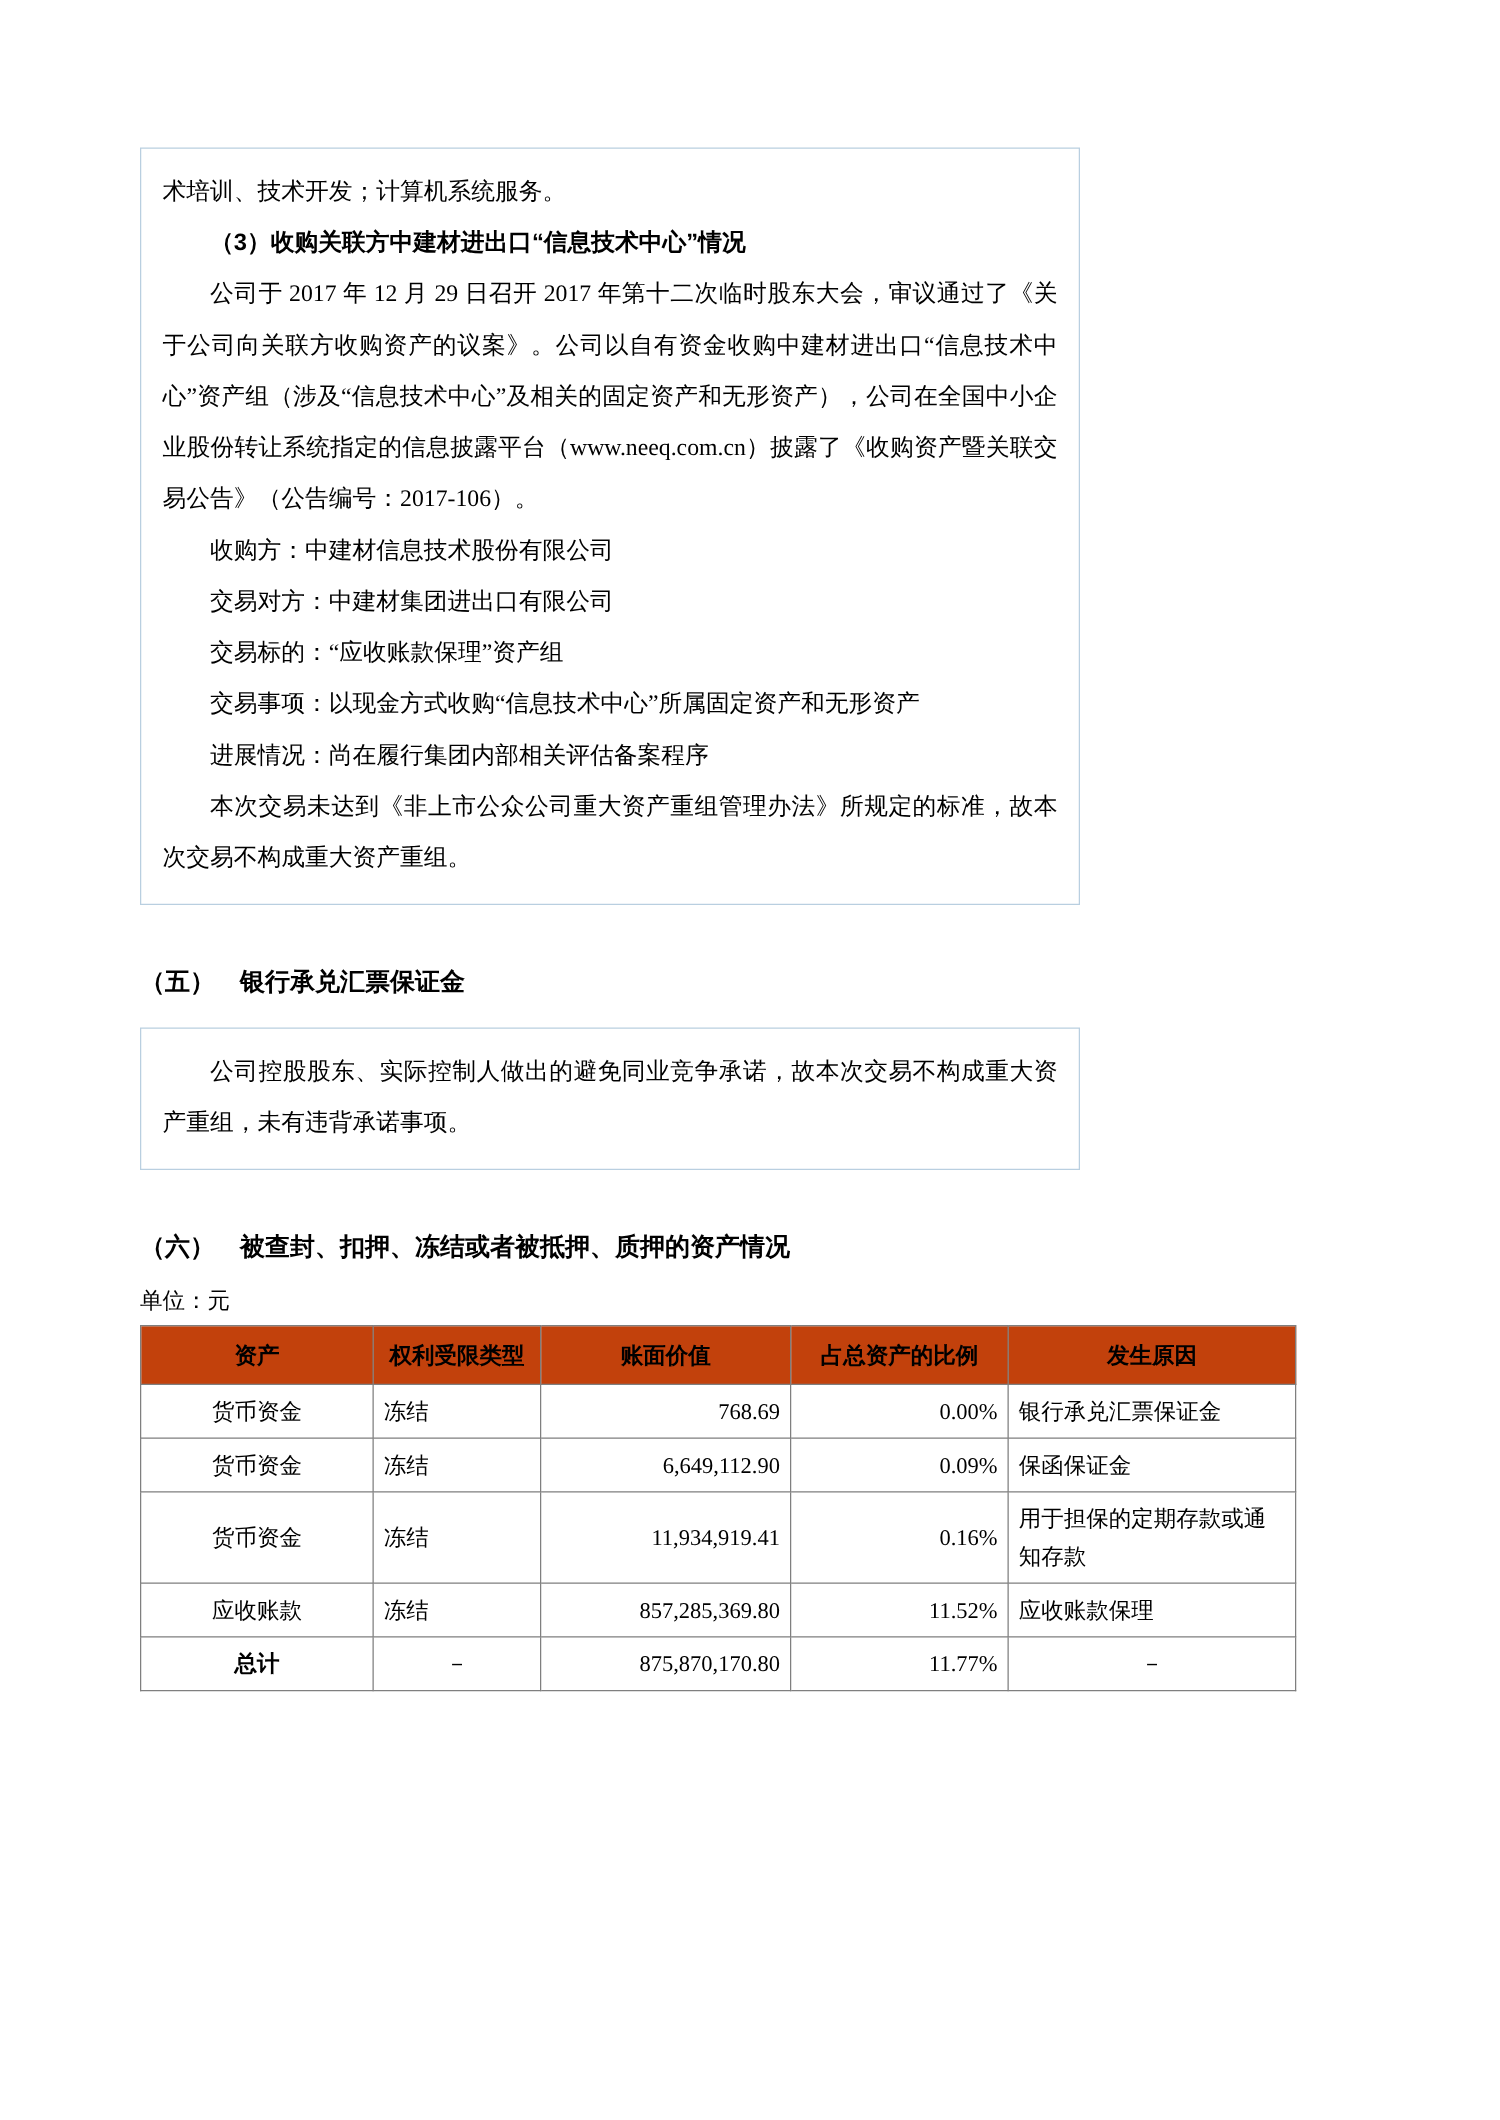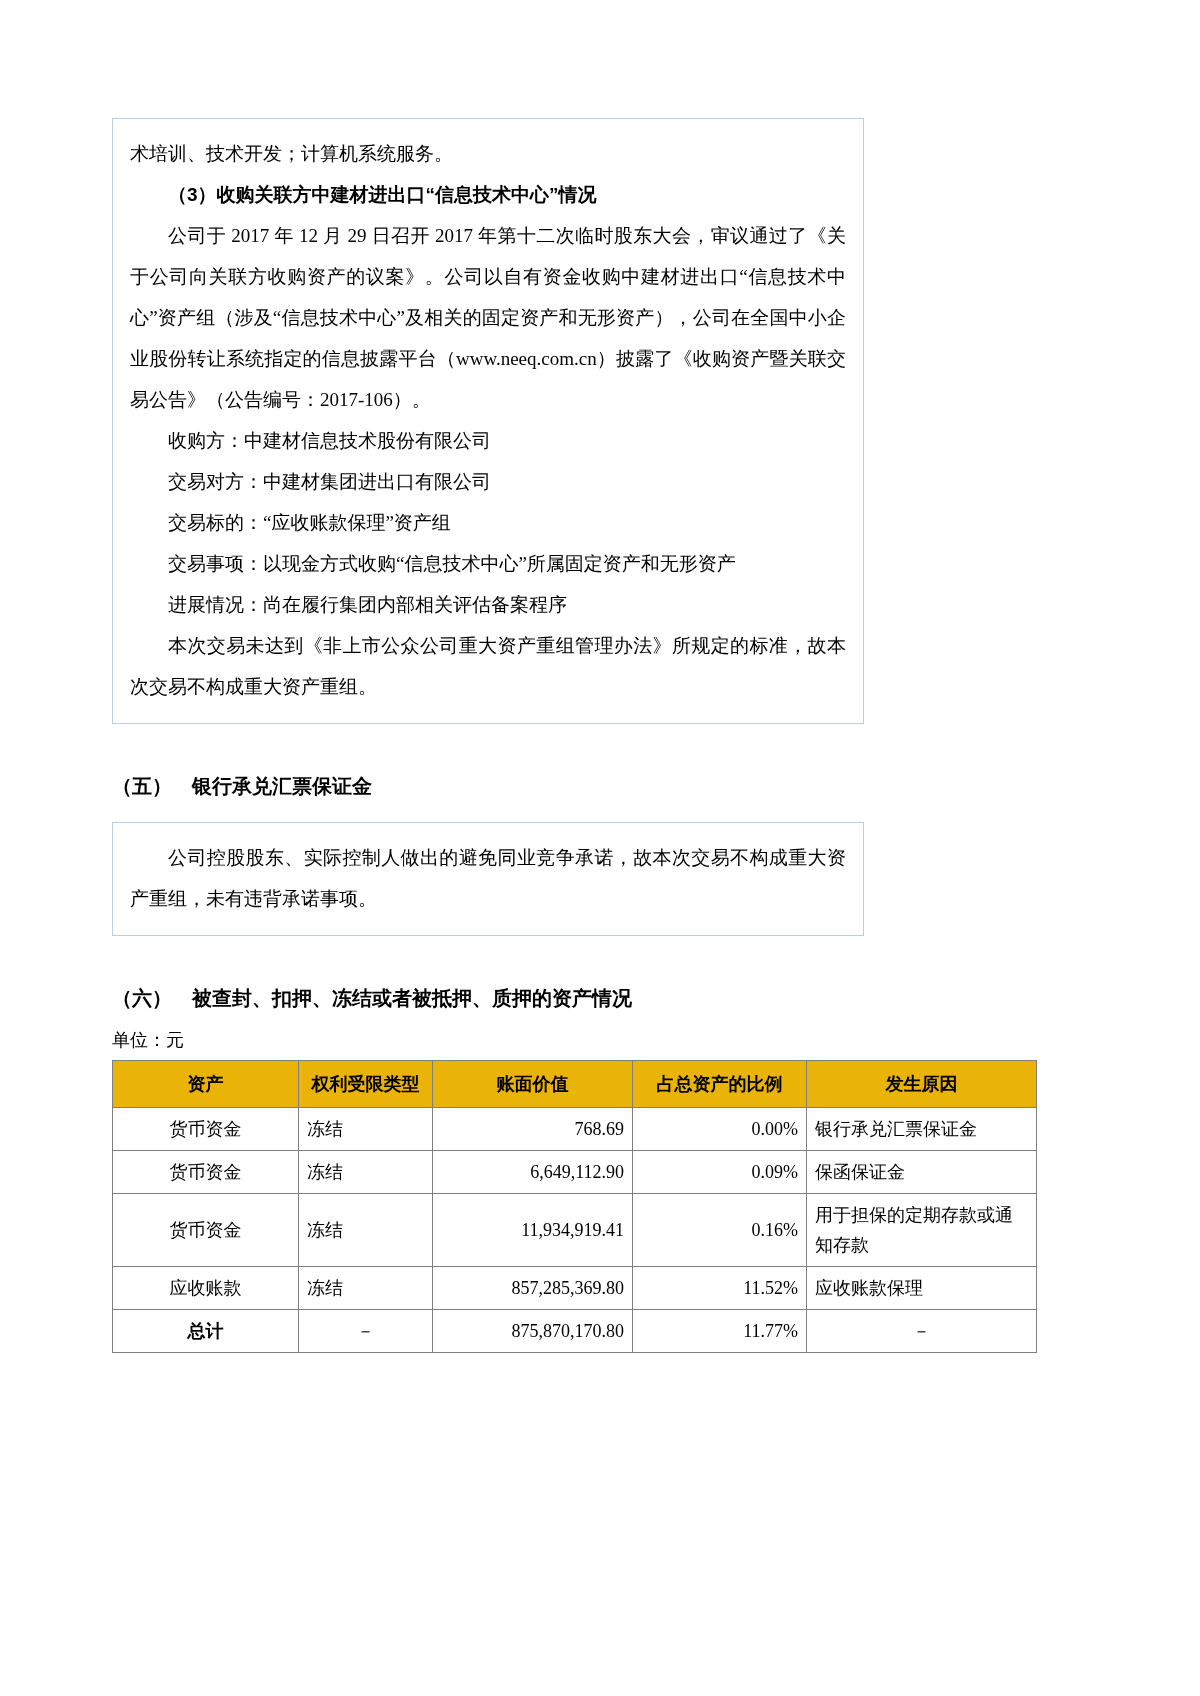--- a/index.html
+++ b/index.html
@@ -80,21 +80,21 @@
     table-layout: fixed;
   }
   table.assets th,
   table.assets td {
     border: 1px solid #7f7f7f;
     padding: 6px 8px;
     line-height: 30px;
     vertical-align: middle;
   }
   table.assets thead th {
-    background: #eab308;
+    background: #c2410c;
     text-align: center;
     font-weight: bold;
     font-family: "Liberation Sans", sans-serif;
     line-height: 26px;
     padding: 10px 6px;
   }
   table.assets td.c-asset { text-align: center; }
   table.assets td.c-type { text-align: left; }
   table.assets td.c-value { text-align: right; font-family: "Liberation Serif", serif; }
   table.assets td.c-ratio { text-align: right; padding-left: 36px; }

